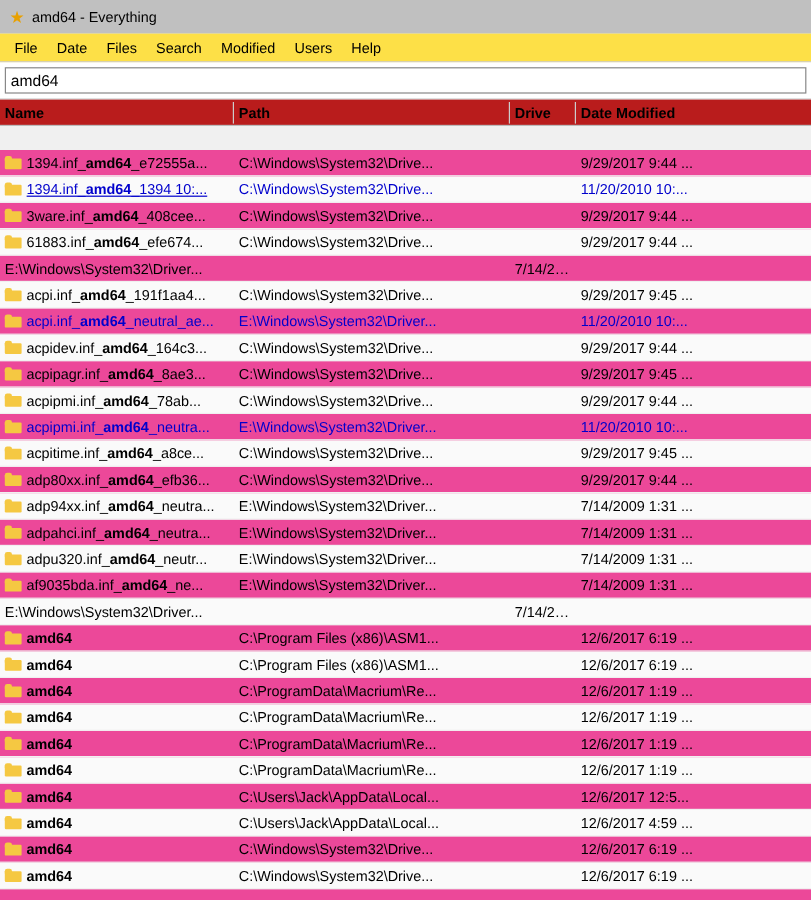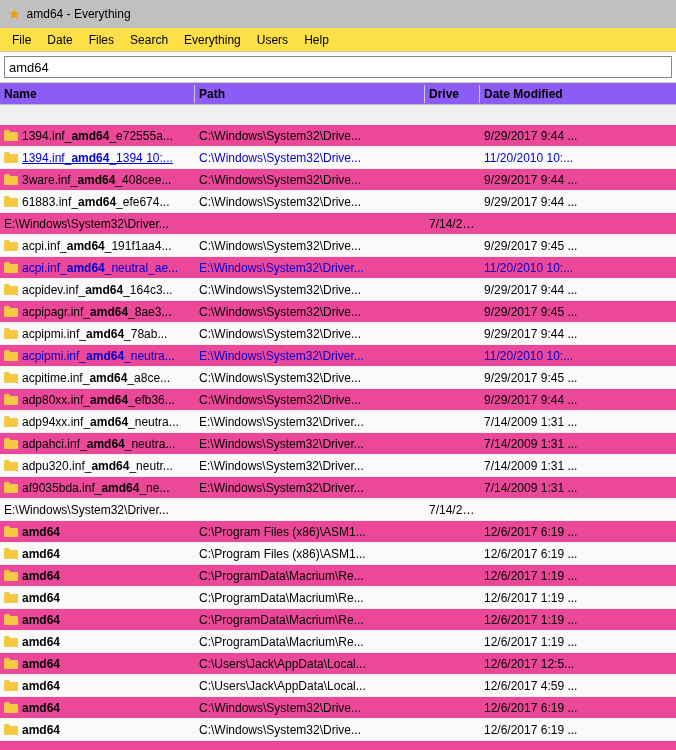--- a/index.html
+++ b/index.html
@@ -50,21 +50,21 @@
       padding: 2px 4px;
       font-size: 13px;
       outline: none;
       height: 22px;
     }
 
     
     #table-header {
       display: grid;
       grid-template-columns: 195px 230px 55px 1fr;
-      background: #8b5cf6;
+      background: #b91c1c;
       border-bottom: 1px solid #bbb;
       height: 22px;
       align-items: center;
     }
     .col-header {
       padding: 2px 4px;
       font-size: 12px;
       font-weight: 600;
       color: #000;
       border-right: 1px solid #ccc;
@@ -151,21 +151,21 @@
 <div id="title-bar">
   <span style="font-size:14px; color:#e8a000;">★</span>
   <span>amd64 - Everything</span>
 </div>
 
 <div id="menu-bar">
 <div class="menu-item">File</div>
     <div class="menu-item">Date</div>
     <div class="menu-item">Files</div>
     <div class="menu-item">Search</div>
-    <div class="menu-item">Everything</div>
+    <div class="menu-item">Modified</div>
     <div class="menu-item">Users</div>
     <div class="menu-item">Help</div>
   </div>
 
 <div id="search-bar">
   <input id="search-input" type="text" value="amd64" style="">
 </div>
 
 <div id="table-header">
   <div class="col-header">Name</div>

